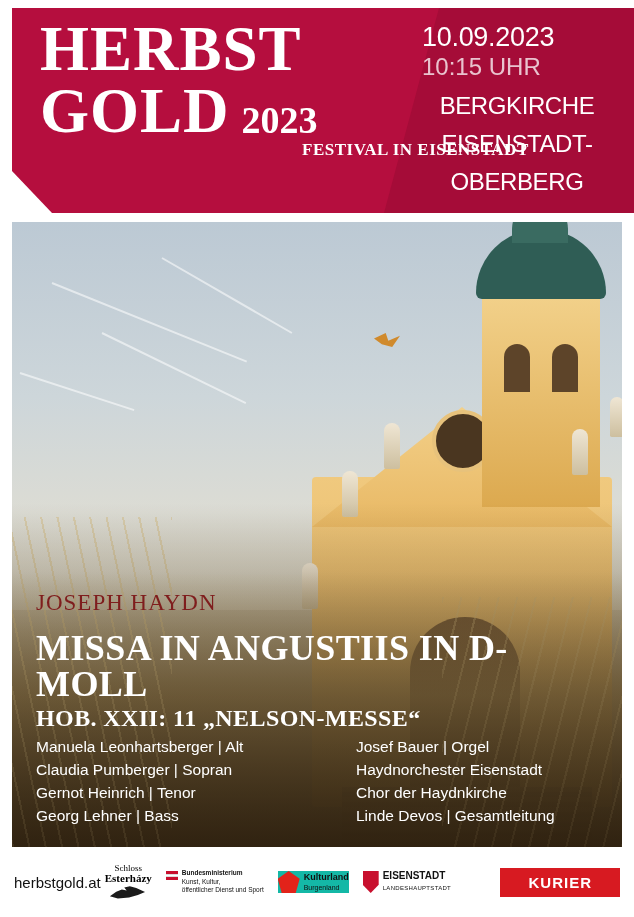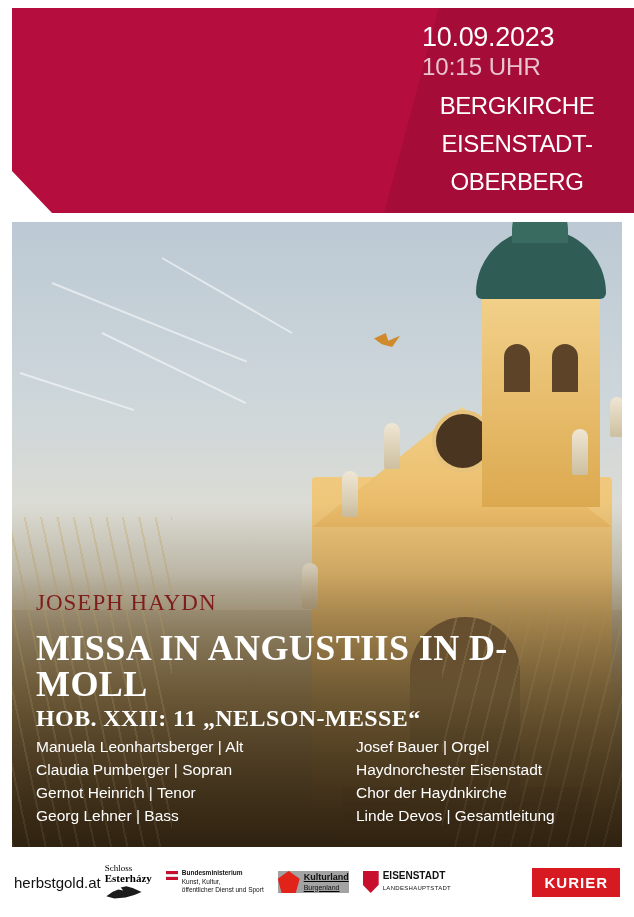--- a/index.html
+++ b/index.html
@@ -284,40 +284,39 @@
     color: #111;
     margin-right: 4px;
     white-space: nowrap;
   }
   .logos {
     display: flex;
     align-items: center;
     gap: 14px;
     flex: 1;
   }
-  .logo-esterhazy { display: flex; flex-direction: column; line-height: 10px; }
+  .logo-esterhazy { display: flex; flex-direction: column; align-items: center; line-height: 10px; }
   .logo-esterhazy .l1 { font-family: "Liberation Serif", serif; font-size: 9px; }
   .logo-esterhazy .l2 { font-family: "Liberation Serif", serif; font-size: 11px; font-weight: bold; }
   .swan {
     width: 40px; height: 16px;
     background: #1b1b1b;
     clip-path: polygon(4% 70%, 20% 42%, 34% 28%, 46% 34%, 40% 16%, 54% 8%, 70% 18%, 92% 44%, 74% 62%, 52% 78%, 24% 84%);
     margin-top: 2px;
   }
   .logo-bmkoes { display: flex; align-items: flex-start; gap: 4px; }
   .flagbar { width: 12px; display: flex; flex-direction: column; margin-top: 2px; }
   .flagbar i { display: block; height: 3px; }
   .flagbar .r { background: #c8102e; }
   .flagbar .w { background: #ffffff; border-top: 1px solid #ddd; border-bottom: 1px solid #ddd; }
   .bm-text { font-size: 6.5px; line-height: 8.5px; color: #111; font-weight: bold; }
   .bm-text .thin { font-weight: normal; }
   .logo-kb {
     display: flex; align-items: center; gap: 4px;
-    background: #a3a3a3;
-    text-decoration: underline;
+    background: #14b8a6;
   }
   .kb-mark {
     width: 22px; height: 22px; background: #e2231a;
     clip-path: polygon(50% 0, 100% 35%, 82% 100%, 18% 100%, 0 35%);
   }
   .kb-text { font-size: 9px; line-height: 10px; color: #111; font-weight: bold; }
   .kb-text .sm { font-size: 7px; font-weight: normal; }
   .logo-eisenstadt { display: flex; align-items: center; gap: 4px; }
   .shield {
     width: 16px; height: 22px; background: #c8102e;
@@ -325,32 +324,40 @@
   }
   .es-text { font-size: 10px; font-weight: bold; line-height: 11px; color: #111; }
   .es-text .sm { font-size: 6px; font-weight: normal; letter-spacing: .3px; }
   .logo-kurier {
     margin-left: auto;
     background: #d71a21;
     color: #fff;
     font-weight: bold;
     font-size: 15px;
     letter-spacing: 1px;
-    padding: 6px 12px;
+    padding: 6px 28px;
   }
 </style>
 </head>
 <body>
 
 <div class="poster">
 
   <div class="header">
     <div class="header-red"></div>
     <div class="header-accent"></div>
 
+    <div class="brand">
+      <div class="brand-line">HERBST</div>
+      <div class="brand-row2">
+        <span class="brand-line">GOLD</span>
+        <span class="brand-year">2023</span>
+      </div>
+      <div class="brand-sub">FESTIVAL IN EISENSTADT</div>
+    </div>
 
     <div class="event-meta">
       <div class="event-date">10.09.2023</div>
       <div class="event-time">10:15 UHR</div>
       <div class="event-venue">BERGKIRCHE</div>
       <div class="event-venue">EISENSTADT-</div>
       <div class="event-venue">OBERBERG</div>
     </div>
   </div>
 

